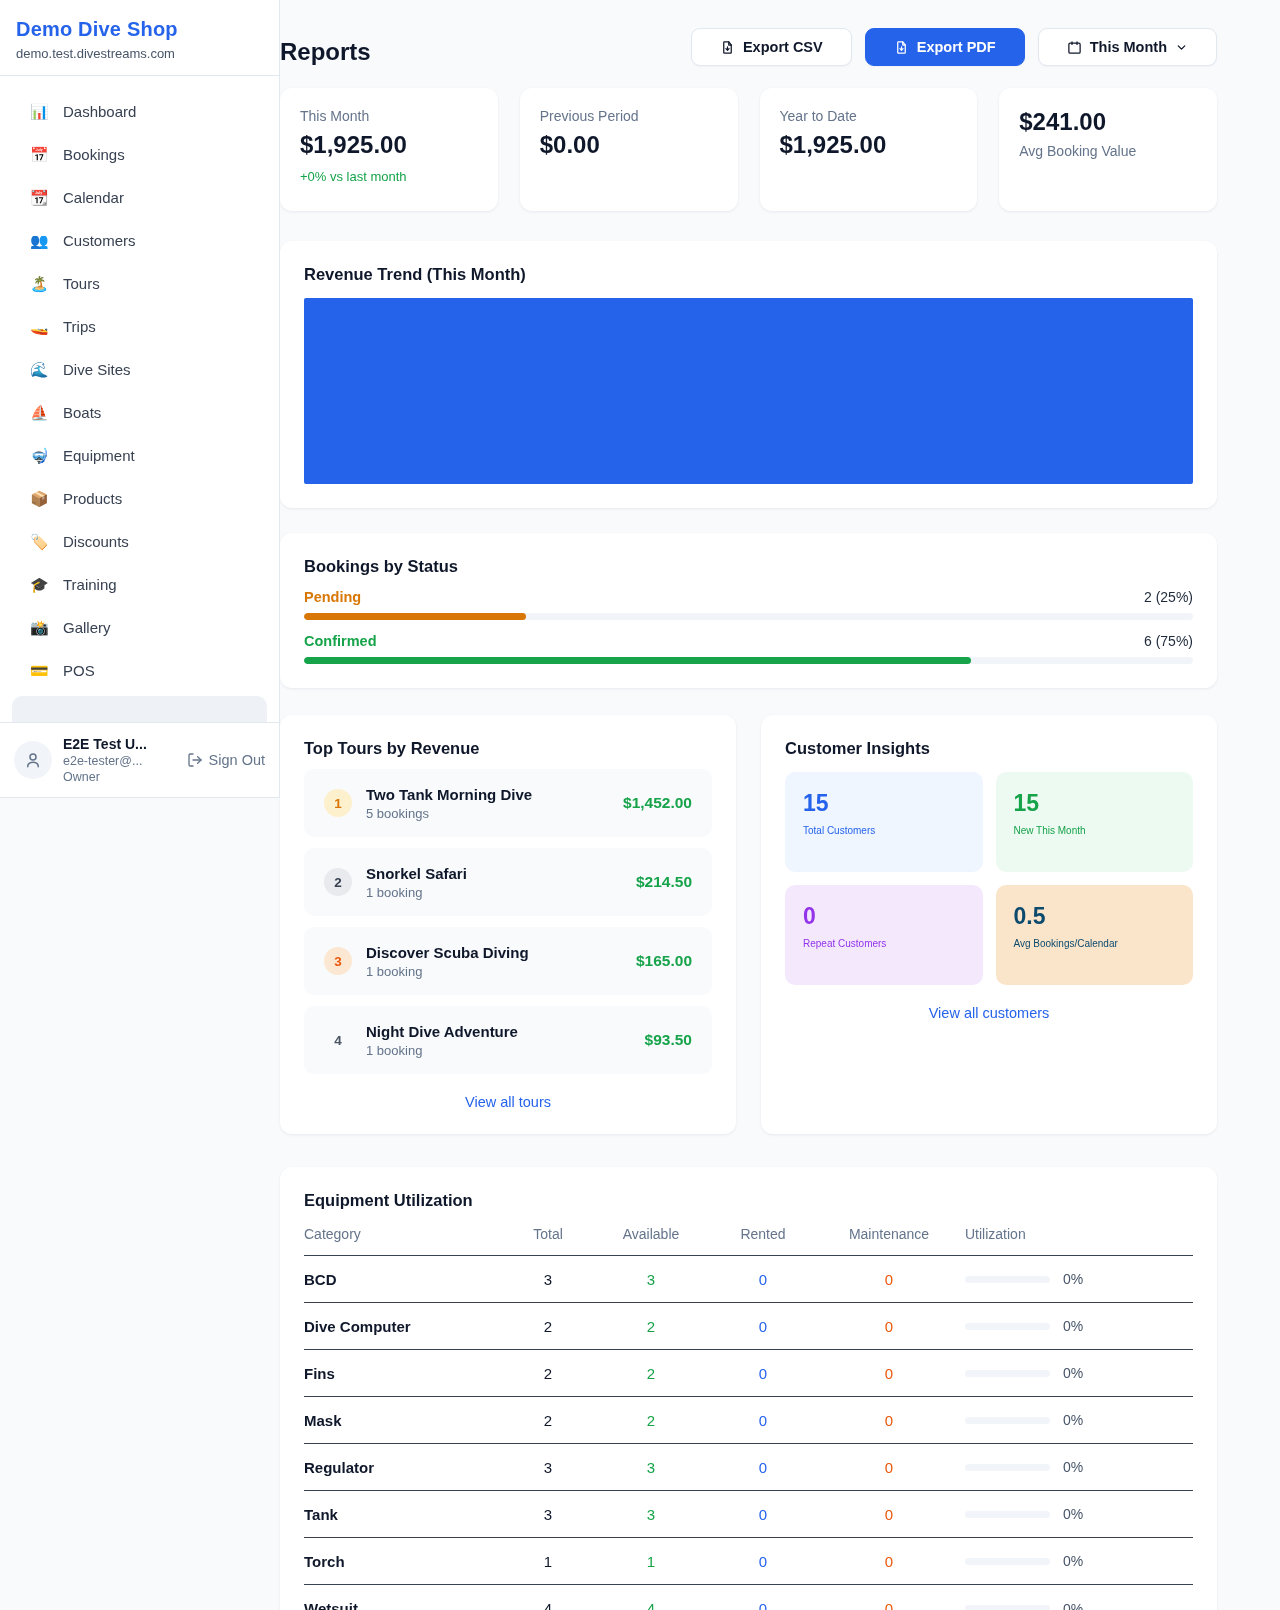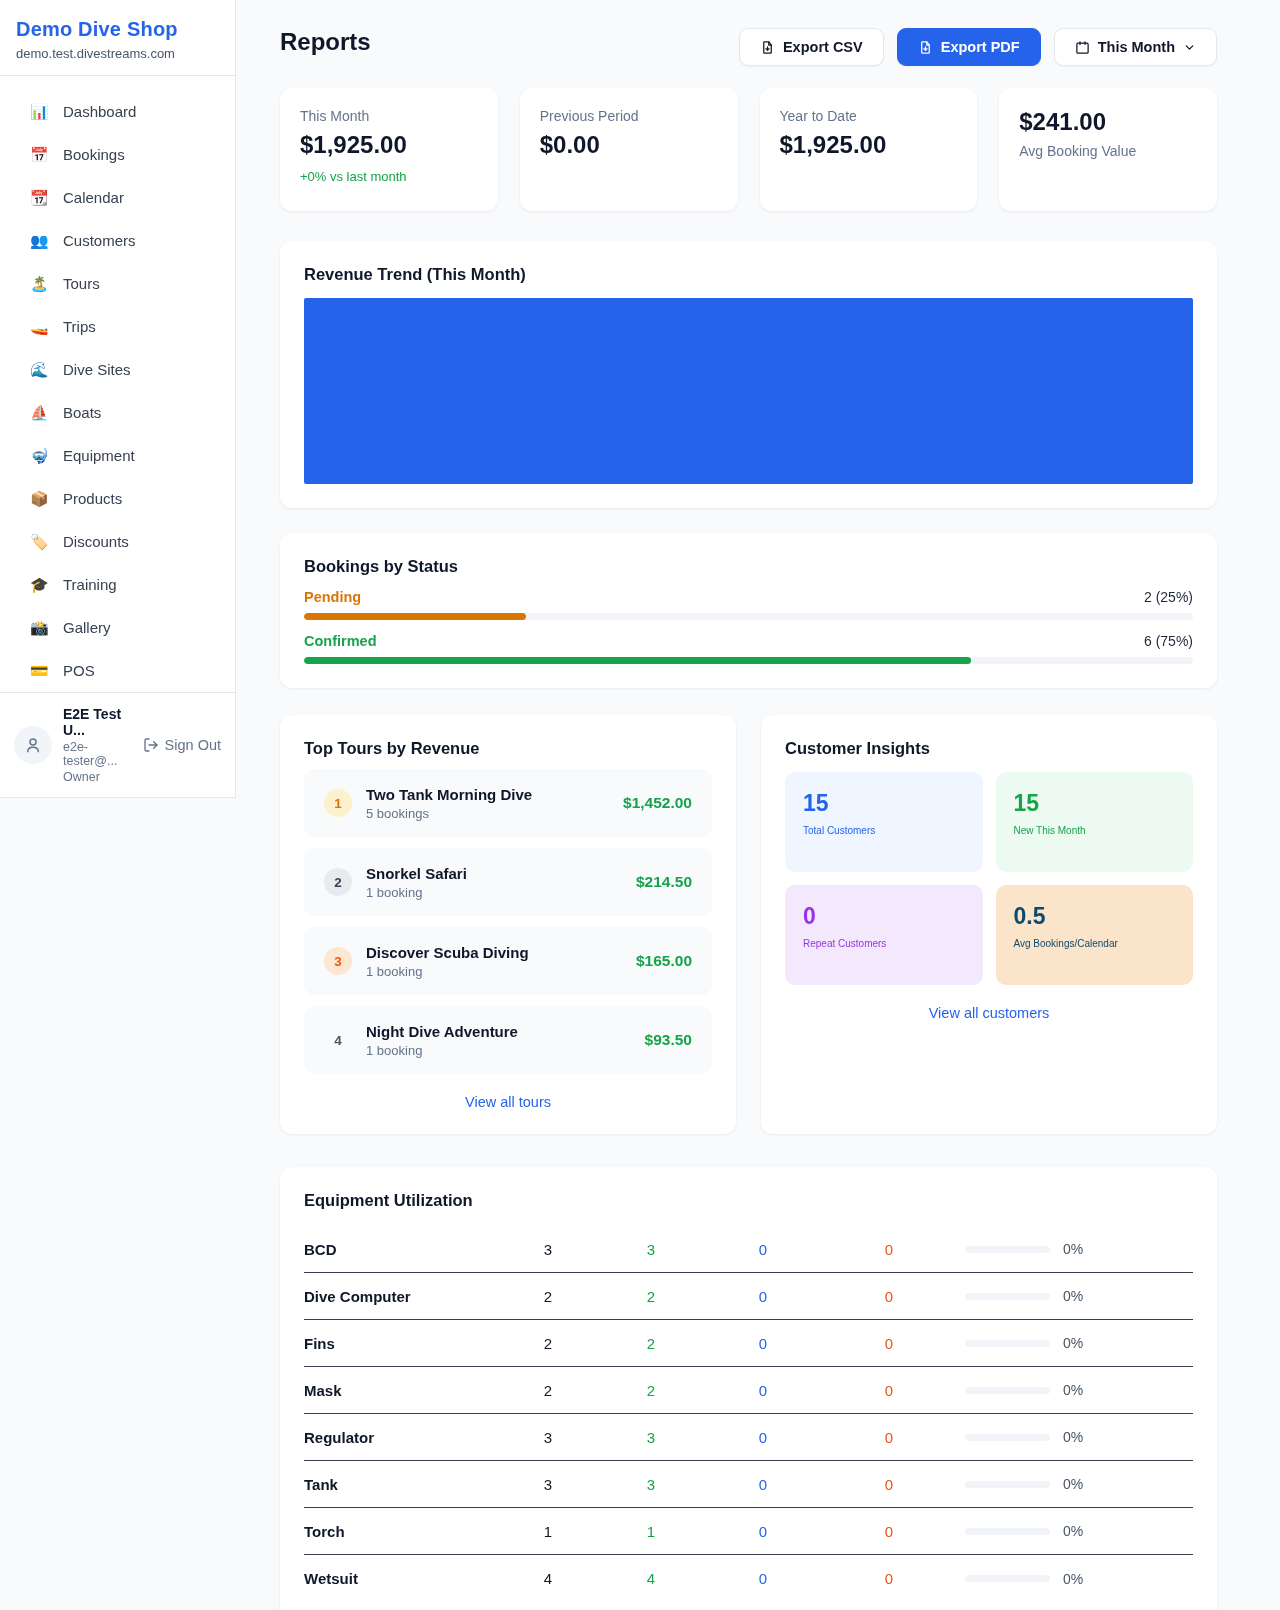--- a/index.html
+++ b/index.html
@@ -8,21 +8,21 @@
     min-height: 1610px;
     background: #f8fafc;
     font-family: "Liberation Sans", sans-serif;
     color: #0f172a;
     position: relative;
   }
 
   
   .sidebar {
     position: absolute; left: 0; top: 0;
-    width: 236px; height: 798px;
+    width: 280px; height: 798px;
     background: #ffffff;
     border-right: 1px solid #e2e8f0;
     border-bottom: 1px solid #e2e8f0;
     display: flex; flex-direction: column;
   }
   .sidebar-header { padding: 18px 16px 14px 16px; border-bottom: 1px solid #e2e8f0; }
   .shop-title { color: #2563eb; font-size: 20px; font-weight: bold; letter-spacing: 0.2px; }
   .shop-domain { color: #475569; font-size: 13px; margin-top: 5px; }
   .nav { flex: 1; padding: 14px 12px 0 12px; overflow: hidden; }
   .nav-item {
@@ -43,26 +43,26 @@
     display: flex; align-items: center; justify-content: center; flex: 0 0 38px;
   }
   .user-meta { flex: 1; min-width: 0; }
   .user-name { font-size: 14px; font-weight: bold; color: #0f172a; }
   .user-email { font-size: 12.5px; color: #64748b; margin-top: 2px; }
   .user-role { font-size: 12.5px; color: #64748b; margin-top: 2px; }
   .signout { display: flex; align-items: center; gap: 6px; color: #64748b; font-size: 14.5px; cursor: pointer; white-space: nowrap; background: none; border: none; font-family: inherit; }
 
   
   .main { margin-left: 248px; padding: 28px 63px 40px 32px; }
-  .page-header { display: flex; align-items: flex-start; justify-content: space-between; gap: 16px; }
+  .page-header { display: flex; align-items: flex-end; justify-content: space-between; gap: 16px; }
   .page-title { font-size: 24px; font-weight: bold; color: #0f172a; }
   .header-actions { display: flex; gap: 13px; }
   .btn {
     display: inline-flex; align-items: center; gap: 8px;
-    height: 38px; padding: 0 20px; border-radius: 9px;
+    height: 38px; padding: 0 28px; border-radius: 9px;
     font-size: 14.5px; font-weight: bold; font-family: inherit;
     background: #ffffff; color: #0f172a;
     border: 1px solid #e2e8f0; cursor: pointer;
     box-shadow: 0 1px 2px rgba(15,23,42,0.04);
   }
   .btn.primary { background: #2563eb; border-color: #2563eb; color: #ffffff; }
   .btn svg { flex: 0 0 auto; }
 
   
   .card {
@@ -386,20 +386,28 @@
           <div class="insight-label">Avg Bookings/Calendar</div>
         </div>
       </div>
       <a class="link-center">View all customers</a>
     </div>
   </div>
 
   <div class="card equip-card">
     <div class="section-title">Equipment Utilization</div>
     <div class="equip-table">
+      <div class="t-row t-head">
+        <span class="t-cell cat" style="font-weight:normal;color:#64748b">Category</span>
+        <span class="t-cell">Total</span>
+        <span class="t-cell">Available</span>
+        <span class="t-cell">Rented</span>
+        <span class="t-cell">Maintenance</span>
+        <span class="t-cell util">Utilization</span>
+      </div>
       <div class="t-body">
 
         <div class="t-row">
           <span class="t-cell cat">BCD</span>
           <span class="t-cell total">3</span>
           <span class="t-cell avail">3</span>
           <span class="t-cell rented">0</span>
           <span class="t-cell maint">0</span>
           <span class="t-cell util">
             <span class="util-track"><span class="util-fill" style="width: 0%;"></span></span>

